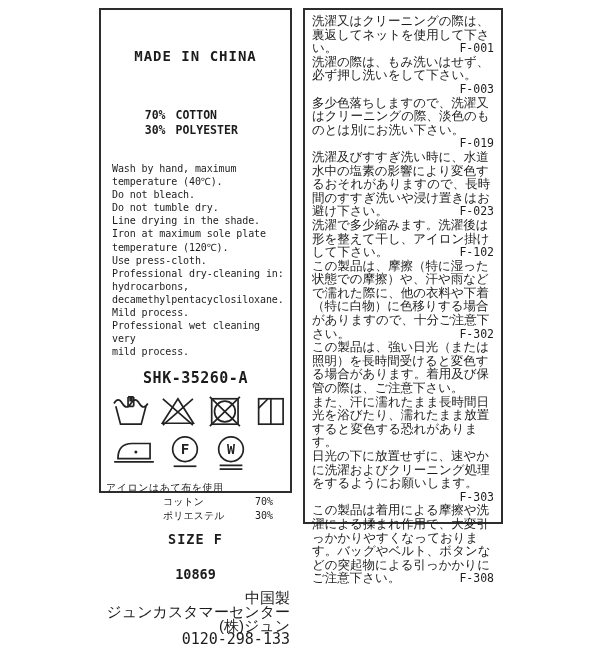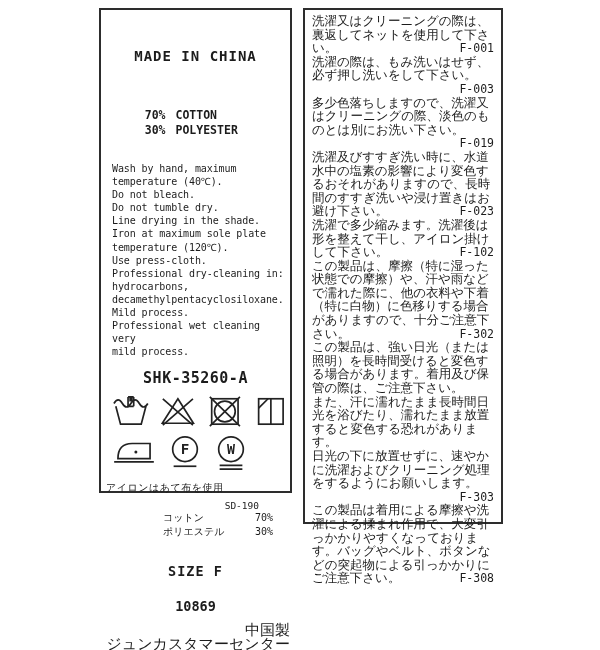--- a/index.html
+++ b/index.html
@@ -25,21 +25,21 @@
   .sym-row1{margin-top:8px;gap:9px;}
   .sym-row2{margin-top:8px;gap:12px;}
   .sym{display:block;}
   .iron-note{margin-top:10px;margin-left:5px;font-size:10px;letter-spacing:.5px;}
   .sd{margin-top:5px;margin-right:31px;text-align:right;
       font-family:"DejaVu Sans Mono",monospace;font-size:9.5px;}
   .comp-jp{margin-right:17px;}
   .comp-jp-row{display:flex;font-size:10px;line-height:14px;padding-left:62px;}
   .comp-jp-row .mat{flex:1;text-align:left;}
   .comp-jp-row .pct{font-family:"DejaVu Sans Mono",monospace;text-align:right;}
-  .size-line{margin-top:24px;text-align:center;font-family:"DejaVu Sans Mono",monospace;
+  .size-line{margin-top:8px;text-align:center;font-family:"DejaVu Sans Mono",monospace;
              font-size:13.5px;font-weight:700;letter-spacing:1px;}
   .num-line{margin-top:19px;text-align:center;font-family:"DejaVu Sans Mono",monospace;
             font-size:13.5px;font-weight:600;}
   .addr{margin-top:9px;text-align:right;font-size:15px;line-height:13.8px;}
   .addr .phone{font-family:"DejaVu Sans Mono",monospace;}
 
   .notes{font-size:12.5px;line-height:13.6px;letter-spacing:0;}
   .note{margin:0;white-space:pre-line;}
   .note::after{content:"";display:block;clear:both;}
   .note .code{float:right;font-family:"DejaVu Sans Mono",monospace;font-size:11.5px;
@@ -115,21 +115,20 @@
       <path d="M5,33 H29"></path>
     </svg>
     <svg class="sym" width="34" height="36" viewBox="0 0 34 38">
       <circle cx="17" cy="15" r="13"></circle>
       <text x="17" y="20.5" font-size="14" text-anchor="middle">W</text>
       <path d="M5,32 H29 M5,36 H29"></path>
     </svg>
   </div>
 
   <div class="iron-note">アイロンはあて布を使用</div>
-  <div class="sd">SD-190</div>
 
   <div class="comp-jp">
     <div class="comp-jp-row">
       <span class="mat">コットン</span>
       <span class="pct">70%</span>
     </div>
     <div class="comp-jp-row">
       <span class="mat">ポリエステル</span>
       <span class="pct">30%</span>
     </div>

